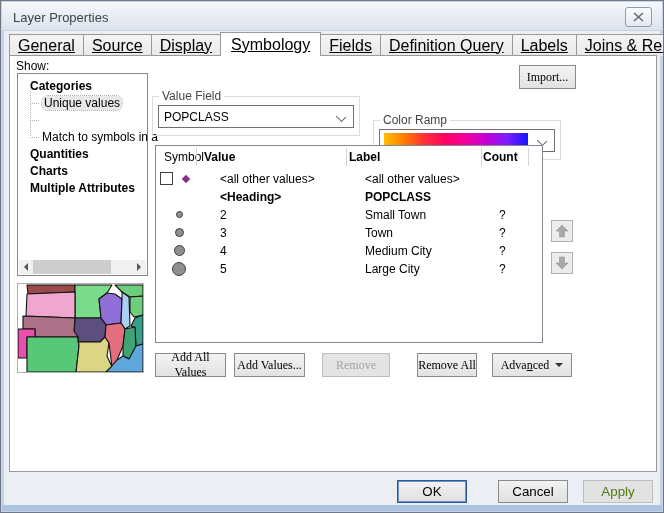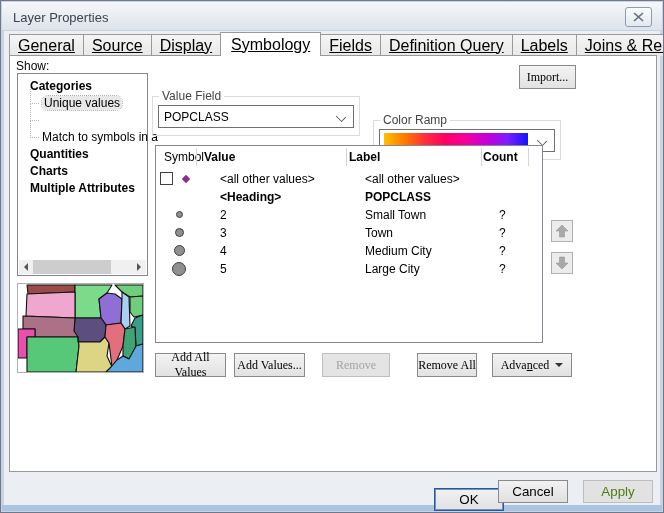--- a/index.html
+++ b/index.html
@@ -269,18 +269,18 @@
     <button class="btn" style="left:399px; top:297px; width:60px;margin-left:8px;">Remove All</button>
     <button class="btn" style="left:482px; top:297px; width:80px;">
       <span>Adva</span>
         <span class="mn">n</span>
         <span>ced</span>
       <span class="adv-caret"></span>
     </button>
 
   </div>
 
-  <button class="footer-btn default" style="left:433px;margin-top:8px;">OK</button>
+  <button class="footer-btn default" style="left:396px;">OK</button>
   <button class="footer-btn" style="left:497px;">Cancel</button>
   <button class="footer-btn disabled" style="left:582px;">Apply</button>
 
   <div class="bottom-frame"></div>
 </div>
 
 </body></html>

